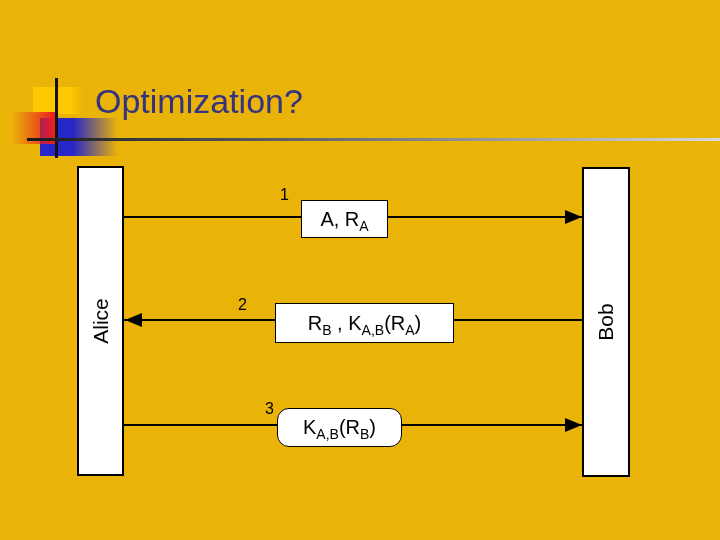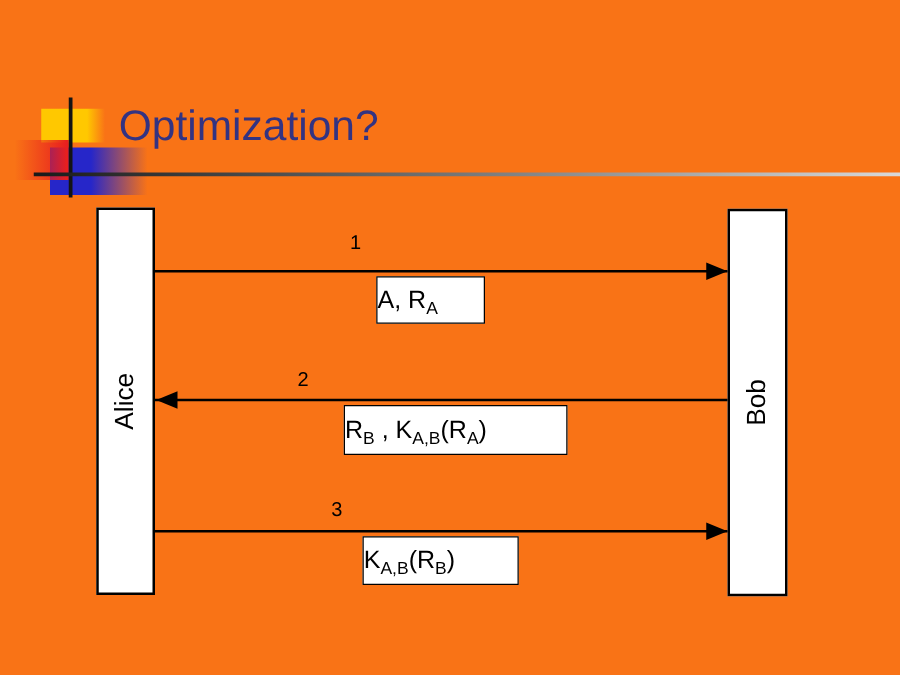--- a/index.html
+++ b/index.html
@@ -1,19 +1,19 @@
 <!DOCTYPE html>
 <html style="--title-color: #333382; --accent-yellow: #ffc800; --accent-red: #e81f1f; --accent-blue: #2626c9; --line-color: #000000; --rule-dark: #1a1a1a; --rule-light: #d9d9d9;"><head>
 <meta charset="utf-8">
 <style>
   html, body { margin: 0; padding: 0; background: #ffffff; }
   .slide {
     position: relative;
     width: 720px; height: 540px;
-    background: #f97316;
+    background: #eab308;
     overflow: hidden;
     font-family: "Liberation Sans", sans-serif;
   }
 
   
   .deco { position: absolute; left: 0; top: 0; width: 720px; height: 170px; }
   .sq { position: absolute; }
   .sq-yellow {
     left: 33px; top: 87px; width: 51px; height: 27px;
     background: linear-gradient(to right, var(--accent-yellow) 0%, var(--accent-yellow) 72%, transparent 100%);
@@ -88,28 +88,27 @@
   .num-1 { left: 280px; top: 187px; }
   .num-2 { left: 238px; top: 297px; }
   .num-3 { left: 265px; top: 401px; }
 
   
   .msg-box {
     position: absolute;
     border: 1px solid var(--line-color);
     background: #ffffff;
     box-sizing: border-box;
-    display: flex; align-items: center; 
+    display: flex; align-items: center; justify-content: center;
     font-size: 20px; color: #000;
     white-space: nowrap;
-    margin-top: 21px;
   }
   .box-1 { left: 301px; top: 200px; width: 87px;  height: 38px; }
   .box-2 { left: 275px; top: 303px; width: 179px; height: 40px; }
-  .box-3 { left: 290px; top: 408px; width: 125px; height: 39px; }
+  .box-3 { left: 277px; top: 408px; width: 125px; height: 39px; border-radius: 12px; }
   .sub { font-size: 14px; position: relative; top: 5px; }
 </style>
 </head>
 <body>
 
 <div class="slide">
 
   <div class="deco">
     <div class="sq sq-yellow"></div>
     <div class="sq sq-blue"></div>

